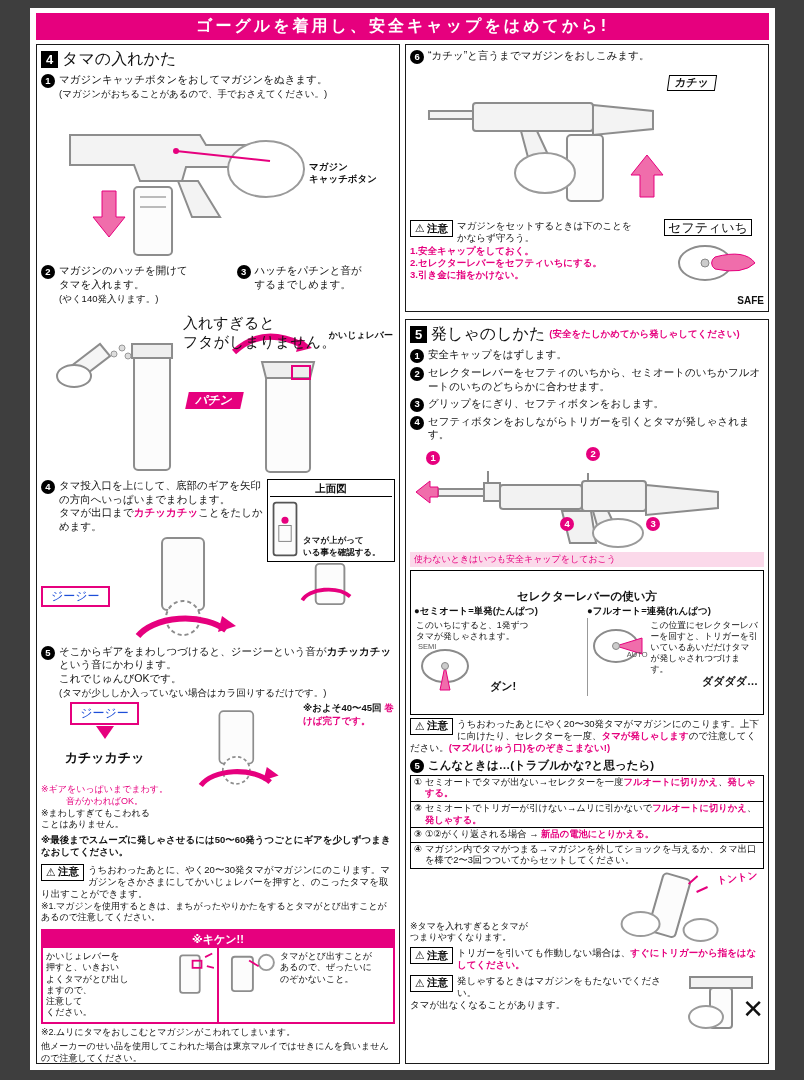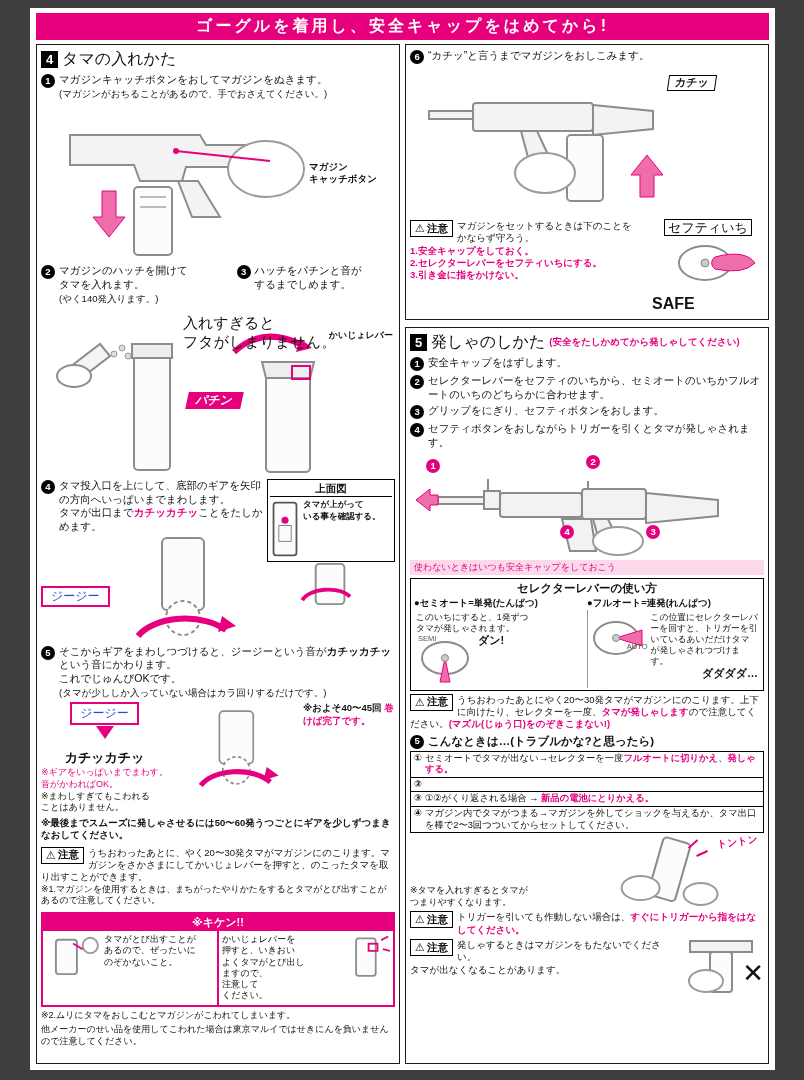--- a/index.html
+++ b/index.html
@@ -31,21 +31,21 @@
   .wlabel .tri{font-size:11px;line-height:1}
   .warnblk{font-size:9.5px;line-height:1.3}
   .kiken{border:2px solid #e6007e;margin-top:2px}
   .kiken-hd{background:#e6007e;color:#fff;font-weight:bold;text-align:center;font-size:11px;padding:1px 0}
   .kiken-bd{display:flex}
   .kiken-cell{width:50%;padding:3px;font-size:9px;line-height:1.25;position:relative}
   .kiken-cell+.kiken-cell{border-left:2px solid #e6007e}
   .note{font-size:9px;line-height:1.3}
   .trow{border:1px solid #000;margin-top:-1px;padding:1px 3px;font-size:9.3px;line-height:1.25;display:flex;gap:3px;align-items:flex-start}
   .tn{flex:none;font-weight:bold}
-  .selbox{border:1px solid #000;padding:2px 3px}
+  .selbox{border:1px solid #000;padding:18px 3px}
   .seltitle{text-align:center;font-weight:bold;font-size:11.5px}
   .selheads{display:flex;font-size:9.5px;font-weight:bold;margin-top:1px}
   .selheads span{width:50%}
   .selbody{display:flex;font-size:8.8px;line-height:1.25}
   .selbody>div{width:50%;position:relative;padding:2px}
   .downarrow{width:0;height:0;border:9px solid transparent;border-top:13px solid #e6007e;margin:1px auto}
   .topbox{border:1.5px solid #000;padding:2px;font-size:8.5px}
   .topbox .t{font-weight:bold;font-size:10.5px;text-align:center;border-bottom:1px solid #000;margin-bottom:2px}
   .capt{background:#fbd9ea;color:#e6007e;font-weight:normal;font-size:9px;padding:1px 4px}
   .marker{position:absolute;background:#e6007e;color:#fff;border-radius:50%;width:14px;height:14px;display:flex;align-items:center;justify-content:center;font-size:9.5px;font-weight:bold}
@@ -148,21 +148,21 @@
               <circle cx="141" cy="84" r="17" fill="#fff" stroke="#8d8d8d" stroke-width="2" stroke-dasharray="4 3"></circle>
               <path d="M96 102 a52 30 0 0 1 88 -6" fill="none" stroke="#e6007e" stroke-width="6"></path>
               <path d="M180 82 l14 10 -18 6 z" fill="#e6007e"></path>
             </svg>
             <div class="ol pinkbox" style="left:0;top:52px">ジージー</div>
           </div>
         </div>
         <div style="width:128px;flex:none">
           <div class="topbox">
             <div class="t">上面図</div>
-            <div style="display:flex;gap:3px;align-items:flex-start">
+            <div style="display:flex;gap:3px;align-items:flex-end">
               <svg viewBox="0 0 34 64" style="width:30px;height:60px;flex:none">
                 <rect x="4" y="2" width="26" height="60" rx="3" fill="#fcfcfc" stroke="#555" stroke-width="2"></rect>
                 <rect x="10" y="28" width="14" height="18" fill="none" stroke="#777"></rect>
                 <circle cx="17" cy="22" r="4" fill="#e6007e"></circle>
               </svg>
               <div class="pre b" style="font-size:8.5px">タマが上がって
 いる事を確認する。</div>
             </div>
           </div>
           <svg viewBox="0 0 100 46" style="width:100%;height:44px">
@@ -179,21 +179,21 @@
           <span>これでじゅんびOKです。</span><br>
           <span class="sub">(タマが少ししか入っていない場合はカラ回りするだけです。)</span>
         </div>
       </div>
 
       <div style="display:flex;gap:4px;align-items:flex-start">
         <div style="flex:none;text-align:center">
           <div class="pinkbox">ジージー</div>
           <div class="downarrow"></div>
           <div class="b" style="font-size:13px">カチッカチッ</div>
-          <div class="note pre" style="text-align:left;margin-top:0;color:#e6007e">※ギアをいっぱいまでまわす。
+          <div class="note pre" style="text-align:center;margin-top:17px;color:#e6007e">※ギアをいっぱいまでまわす。
 音がかわればOK。</div>
           <div class="note pre" style="text-align:left">※まわしすぎてもこわれる
 ことはありません。</div>
         </div>
         <div class="fig" style="flex:1;height:96px">
           <svg viewBox="0 0 150 96">
             <rect x="56" y="2" width="40" height="62" rx="5" fill="#fcfcfc" stroke="#8d8d8d" stroke-width="2"></rect>
             <circle cx="76" cy="72" r="16" fill="#fff" stroke="#8d8d8d" stroke-width="2" stroke-dasharray="4 3"></circle>
             <path d="M34 90 a46 26 0 0 1 82 -4" fill="none" stroke="#e6007e" stroke-width="6"></path>
             <path d="M112 68 l14 10 -18 6 z" fill="#e6007e"></path>
@@ -212,42 +212,42 @@
             <span class="tri">⚠</span>
             <span>注意</span>
           </span>
         <span>うちおわったあとに、やく20〜30発タマがマガジンにのこります。マガジンをさかさまにしてかいじょレバーを押すと、のこったタマを取り出すことができます。</span>
         <div class="note" style="clear:both">※1.マガジンを使用するときは、まちがったやりかたをするとタマがとび出すことがあるので注意してください。</div>
       </div>
 
       <div class="kiken">
         <div class="kiken-hd">※キケン!!</div>
         <div class="kiken-bd">
-          <div class="kiken-cell">
-            <svg viewBox="0 0 60 44" style="width:58px;height:42px;float:left">
-              <rect x="10" y="6" width="22" height="36" rx="3" fill="#fcfcfc" stroke="#8d8d8d" stroke-width="2"></rect>
-              <circle cx="46" cy="12" r="8" fill="#fff" stroke="#9a9a9a" stroke-width="2"></circle>
-              <line x1="38" y1="16" x2="28" y2="10" stroke="#e6007e" stroke-width="2"></line>
-            </svg>
-            <span class="pre">タマがとび出すことが
-あるので、ぜったいに
-のぞかないこと。</span>
-          </div>
           <div class="kiken-cell">
             <svg viewBox="0 0 56 52" style="width:50px;height:48px;float:right">
               <rect x="18" y="4" width="22" height="42" rx="3" fill="#fcfcfc" stroke="#8d8d8d" stroke-width="2"></rect>
               <rect x="32" y="10" width="10" height="8" fill="none" stroke="#e6007e" stroke-width="2"></rect>
               <path d="M46 6 l8 -4 M48 16 l8 2" stroke="#e6007e" stroke-width="2"></path>
             </svg>
             <span class="pre">かいじょレバーを
 押すと、いきおい
 よくタマがとび出し
 ますので、
 注意して
 ください。</span>
+          </div>
+          <div class="kiken-cell">
+            <svg viewBox="0 0 60 44" style="width:58px;height:42px;float:left">
+              <rect x="10" y="6" width="22" height="36" rx="3" fill="#fcfcfc" stroke="#8d8d8d" stroke-width="2"></rect>
+              <circle cx="46" cy="12" r="8" fill="#fff" stroke="#9a9a9a" stroke-width="2"></circle>
+              <line x1="38" y1="16" x2="28" y2="10" stroke="#e6007e" stroke-width="2"></line>
+            </svg>
+            <span class="pre">タマがとび出すことが
+あるので、ぜったいに
+のぞかないこと。</span>
           </div>
         </div>
       </div>
 
       <div class="note">※2.ムリにタマをおしこむとマガジンがこわれてしまいます。</div>
       <div class="note">他メーカーのせい品を使用してこわれた場合は東京マルイではせきにんを負いませんので注意してください。</div>
     </div>
 
     <div class="col">
 
@@ -285,21 +285,21 @@
               <div class="pk b">2.セレクターレバーをセフティいちにする。</div>
               <div class="pk b">3.引き金に指をかけない。</div>
             </div>
             <div style="width:112px;flex:none;text-align:center">
               <span style="border:1px solid #000;font-size:13px;padding:0 3px">セフティいち</span>
               <svg viewBox="0 0 110 54" style="width:110px;height:54px">
                 <ellipse cx="52" cy="26" rx="26" ry="17" fill="#fff" stroke="#8d8d8d" stroke-width="2"></ellipse>
                 <path d="M62 20 q30 -8 40 6 q-12 12 -40 6 a10 8 0 0 1 0 -12 z" fill="#f06dab" stroke="#e6007e"></path>
                 <circle cx="52" cy="26" r="4" fill="#ccc" stroke="#888"></circle>
               </svg>
-              <div class="b" style="font-size:16px;text-align:left">SAFE</div>
+              <div class="b" style="font-size:10px;text-align:right">SAFE</div>
             </div>
           </div>
         </div>
       </div>
 
       <div class="sec5box">
         <div class="sechdr">
           <span class="sq">5</span>
           <span class="sectitle">発しゃのしかた</span>
           <span class="secsub">(安全をたしかめてから発しゃしてください)</span>
@@ -347,21 +347,21 @@
         <div class="selbox">
           <div class="seltitle">セレクターレバーの使い方</div>
           <div class="selheads">
             <span>●セミオート=単発(たんぱつ)</span>
             <span>●フルオート=連発(れんぱつ)</span>
           </div>
           <div class="selbody">
             <div>
               <div class="pre">このいちにすると、1発ずつ
 タマが発しゃされます。</div>
-              <div style="display:flex;align-items:flex-start;gap:4px">
+              <div style="display:flex;align-items:flex-end;gap:16px">
                 <div style="position:relative;width:58px;height:52px">
                   <svg viewBox="0 0 58 52">
                     <ellipse cx="29" cy="24" rx="23" ry="16" fill="#fff" stroke="#8b8b8b" stroke-width="2"></ellipse>
                     <path d="M29 24 l-5 24 h10 z" fill="#f06dab" stroke="#e6007e"></path>
                     <circle cx="29" cy="24" r="3.5" fill="#ccc" stroke="#888"></circle>
                   </svg>
                   <span class="ol" style="left:2px;top:0;font-size:7.5px;color:#555">SEMI</span>
                 </div>
                 <span class="b" style="font-size:11px">ダン!</span>
               </div>
@@ -396,20 +396,21 @@
           <div class="b" style="font-size:11.5px">こんなときは…(トラブルかな?と思ったら)</div>
         </div>
 
         <div>
           <div class="trow">
             <span class="tn">①</span>
             <span><span>セミオートでタマが出ない→セレクターを一度</span><span class="pk b">フルオートに切りかえ</span><span>、</span><span class="pk b">発しゃする。</span></span>
           </div>
           <div class="trow">
             <span class="tn">②</span>
+            <span><span>セミオートでトリガーが引けない→ムリに引かないで</span><span class="pk b">フルオートに切りかえ</span><span>、</span><span class="pk b">発しゃする。</span></span>
           </div>
           <div class="trow">
             <span class="tn">③</span>
             <span><span>①②がくり返される場合 → </span><span class="pk b">新品の電池にとりかえる。</span></span>
           </div>
           <div class="trow">
             <span class="tn">④</span>
             <span>マガジン内でタマがつまる→マガジンを外してショックを与えるか、タマ出口を棒で2〜3回つついてからセットしてください。</span>
           </div>
         </div>

